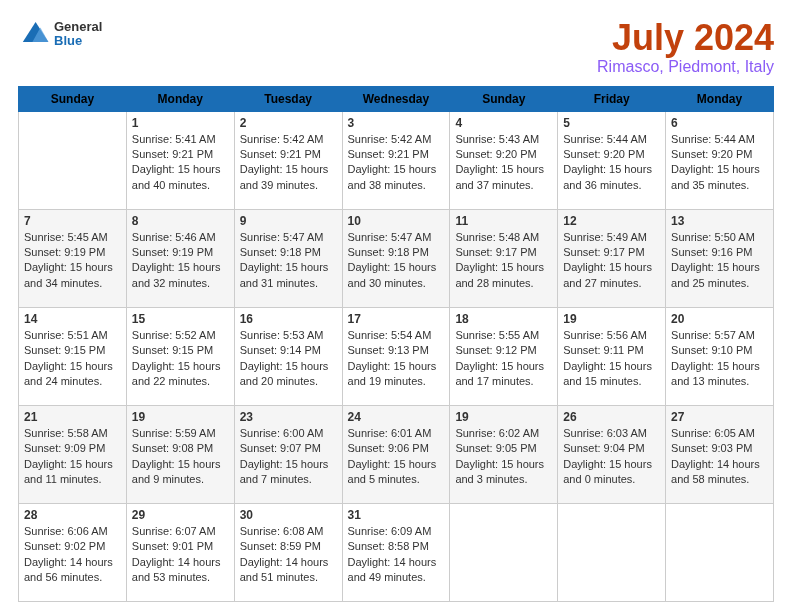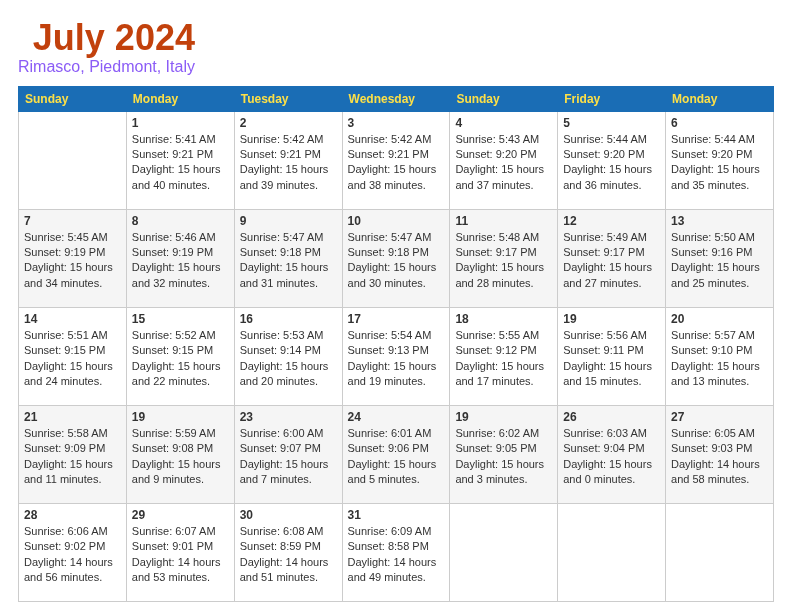--- a/index.html
+++ b/index.html
@@ -58,22 +58,22 @@
     }
     .calendar {
       flex: 1;
       border: 1px solid #ccc;
       border-collapse: collapse;
       width: 100%;
       table-layout: fixed;
     }
     .calendar th {
       background-color: #1a6db5;
-      color: #fde047;
-      text-align: left;
+      color: #000000;
+      text-align: center;
       padding: 5px 6px;
       font-size: 12px;
       border: 1px solid #1a6db5;
     }
     .calendar td {
       border: 1px solid #ccc;
       vertical-align: top;
       padding: 4px 5px;
       font-size: 10px;
       color: #333;
@@ -100,20 +100,30 @@
     }
     .calendar thead tr th {
       background: #1a6db5;
     }
   </style>
 </head>
 <body>
 
 <div class="page">
   <div class="header">
+    <div class="logo">
+      <svg class="logo-icon" viewBox="0 0 40 40">
+        <polygon points="22,5 38,30 6,30" fill="#1a6db5"></polygon>
+        <polygon points="28,12 38,30 18,30" fill="#5ba3e0" opacity="0.7"></polygon>
+      </svg>
+      <div class="logo-text">
+        <span class="general">General</span>
+        <span class="blue">Blue</span>
+      </div>
+    </div>
     <div class="title-block">
       <h1>July 2024</h1>
       <h2>Rimasco, Piedmont, Italy</h2>
     </div>
   </div>
 
   <table class="calendar">
     <thead>
       <tr>
       <th>Sunday</th>

